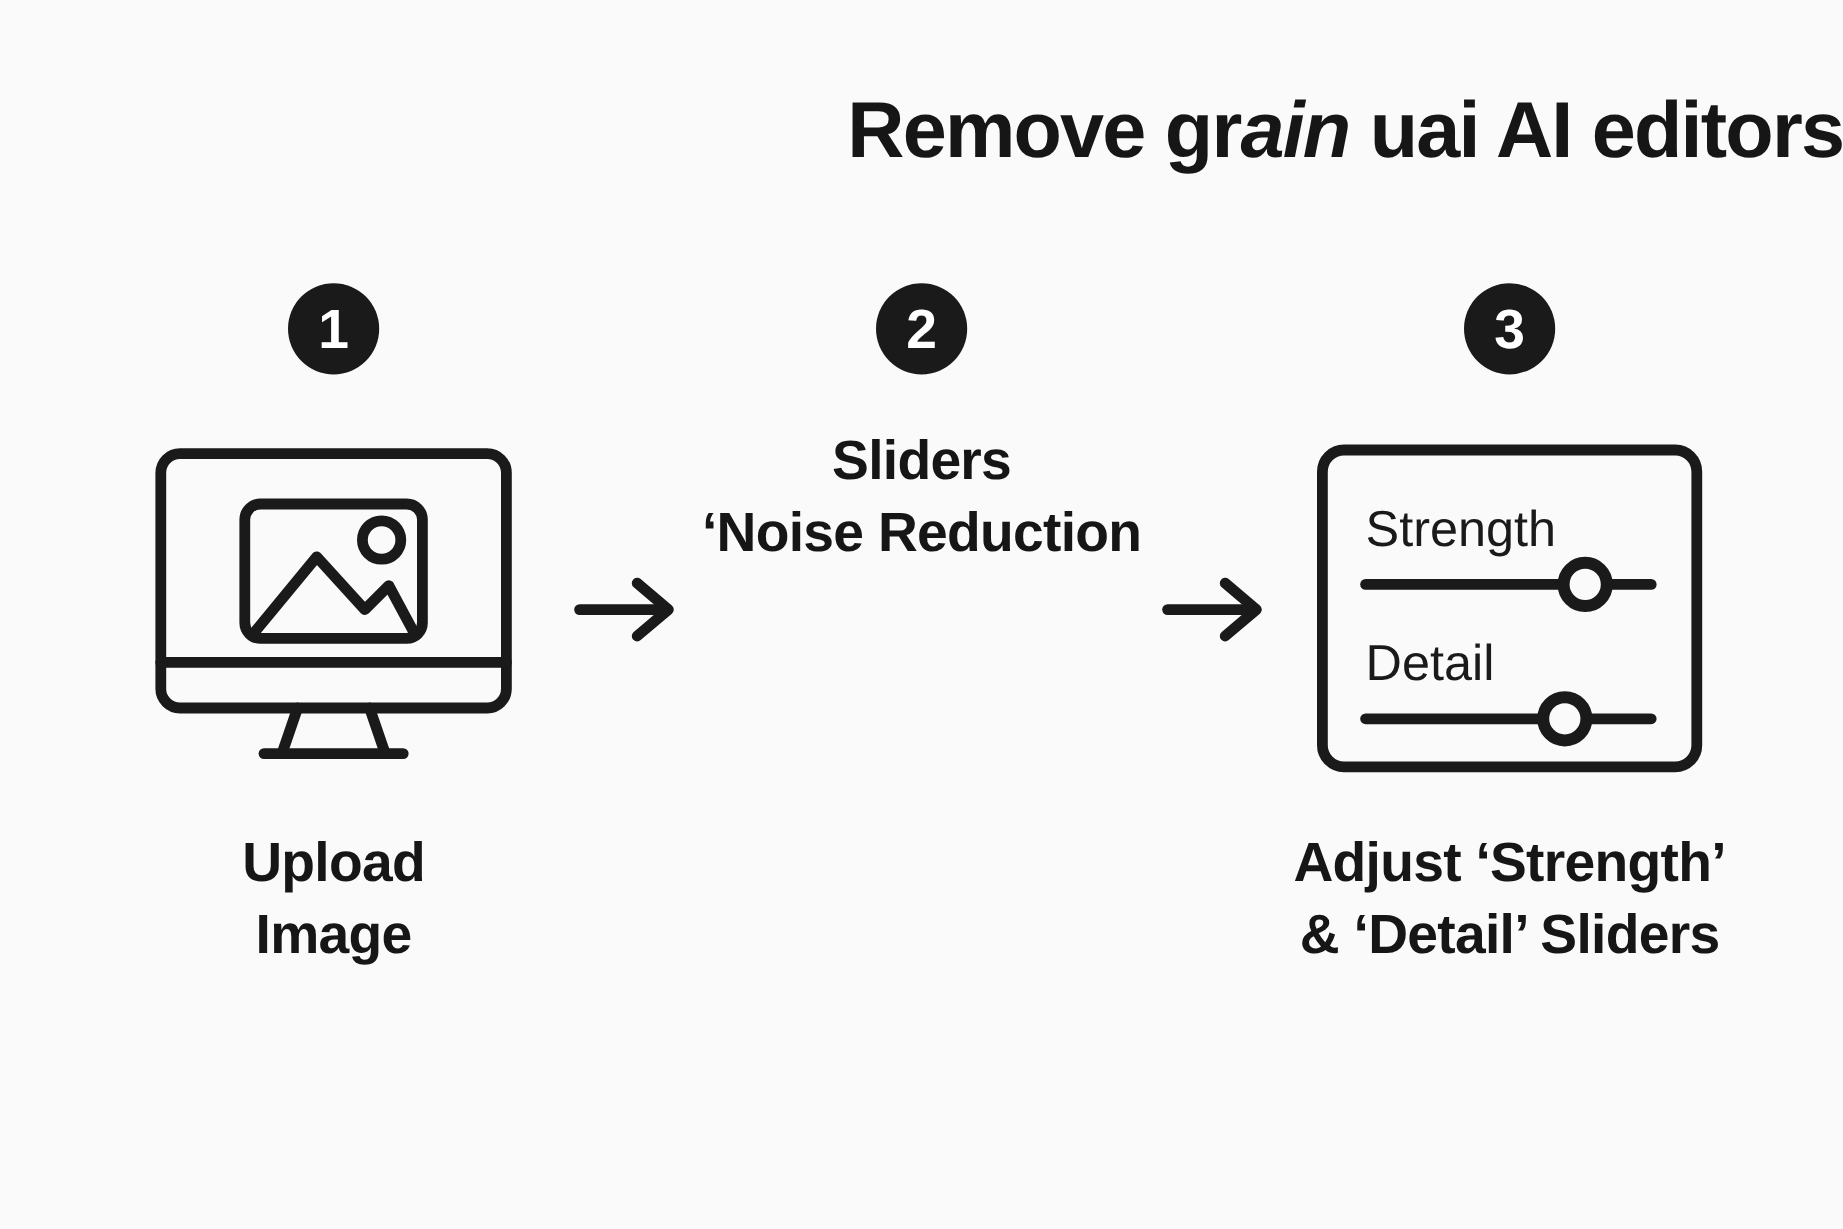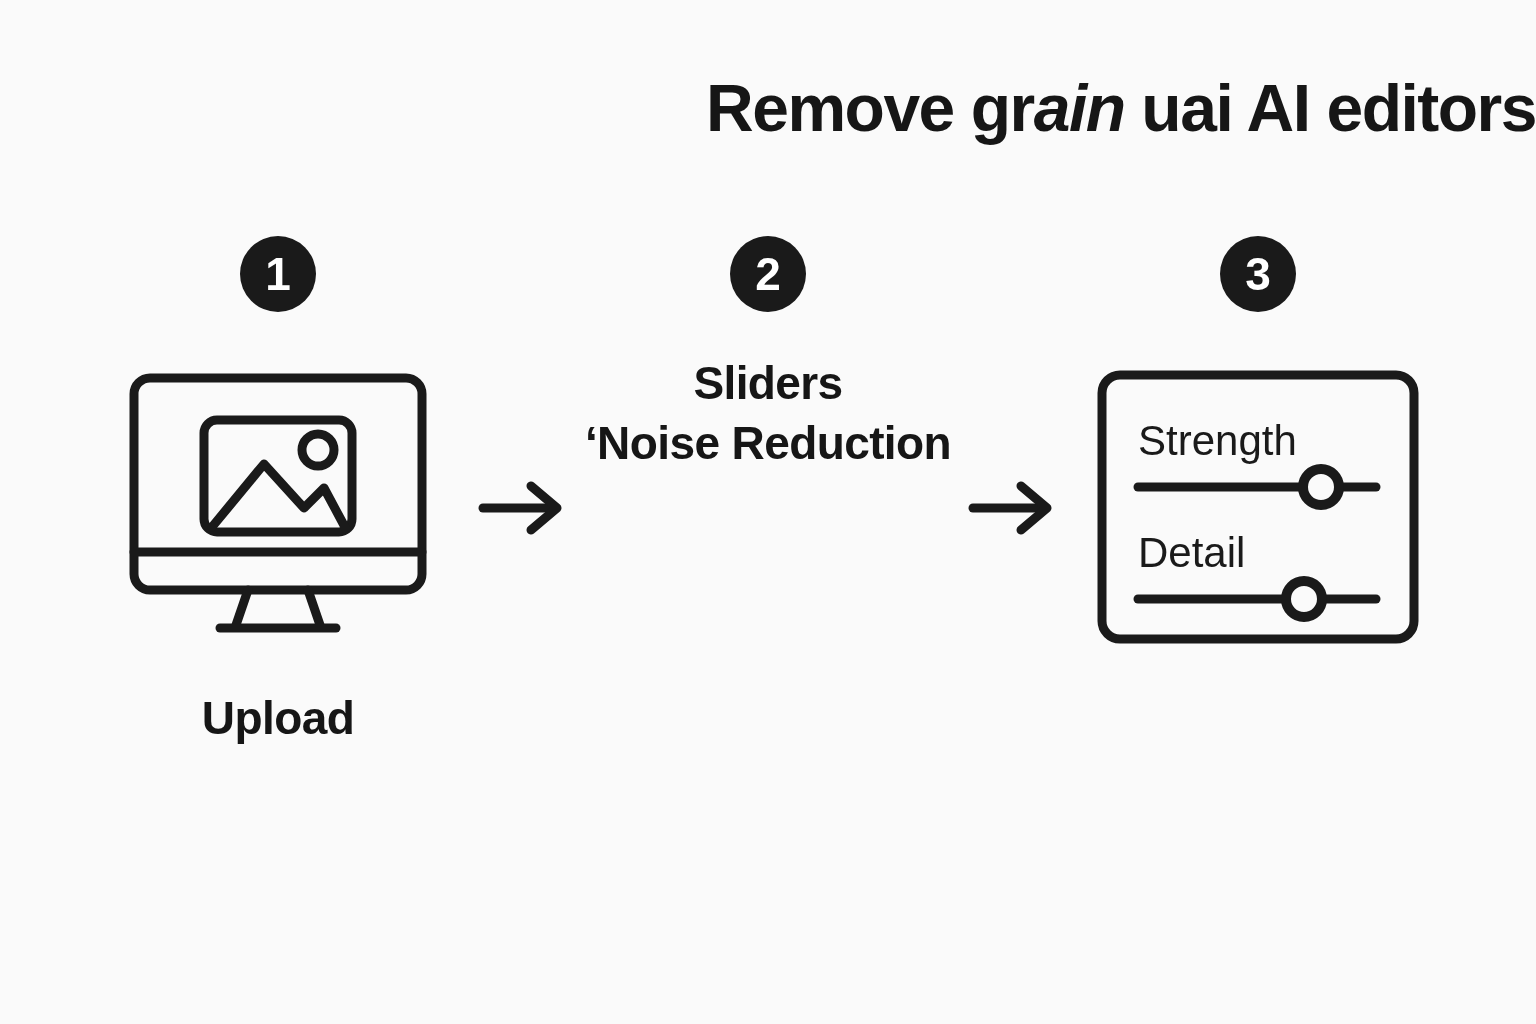--- a/index.html
+++ b/index.html
@@ -136,20 +136,21 @@
 
           <polyline points="84,155 136,92 176,136 196,116 218,157"></polyline>
 
           <circle cx="190" cy="78" r="16"></circle>
         </g>
       </svg>
     </div>
 
     <div class="caption">
       <div>Upload</div>
+      <div>Image</div>
     </div>
   </div>
 
   <div class="arrow-cell">
     <svg width="96" height="60" viewBox="0 0 96 60">
       <g fill="none" stroke="#1a1a1a" stroke-width="9" stroke-linecap="round" stroke-linejoin="round">
         <line x1="8" y1="30" x2="80" y2="30"></line>
         <polyline points="56,8 82,30 56,52"></polyline>
       </g>
     </svg>
@@ -193,15 +194,19 @@
         </g>
 
         <g>
           <text class="svg-label" x="42" y="198" font-size="42">Detail</text>
           <line x1="42" y1="230" x2="280" y2="230" stroke="#1a1a1a" stroke-width="9" stroke-linecap="round"></line>
           <circle cx="208" cy="230" r="18" fill="#fafafa" stroke="#1a1a1a" stroke-width="10"></circle>
         </g>
       </svg>
     </div>
 
+    <div class="caption">
+      <div>Adjust ‘Strength’</div>
+      <div>&amp; ‘Detail’ Sliders</div>
+    </div>
   </div>
 
 </div>
 
 </body></html>

